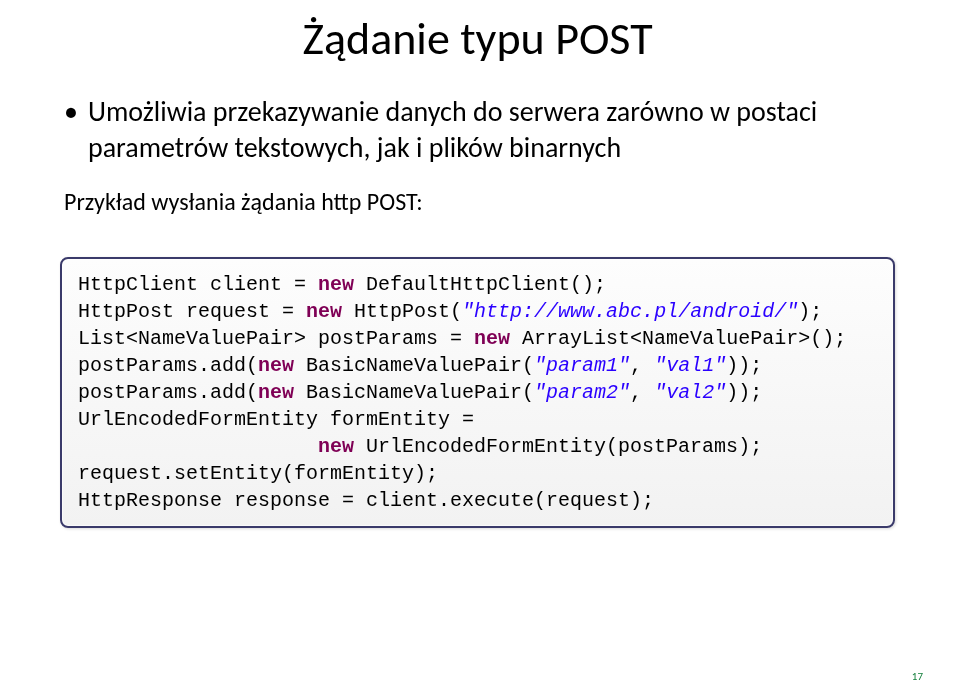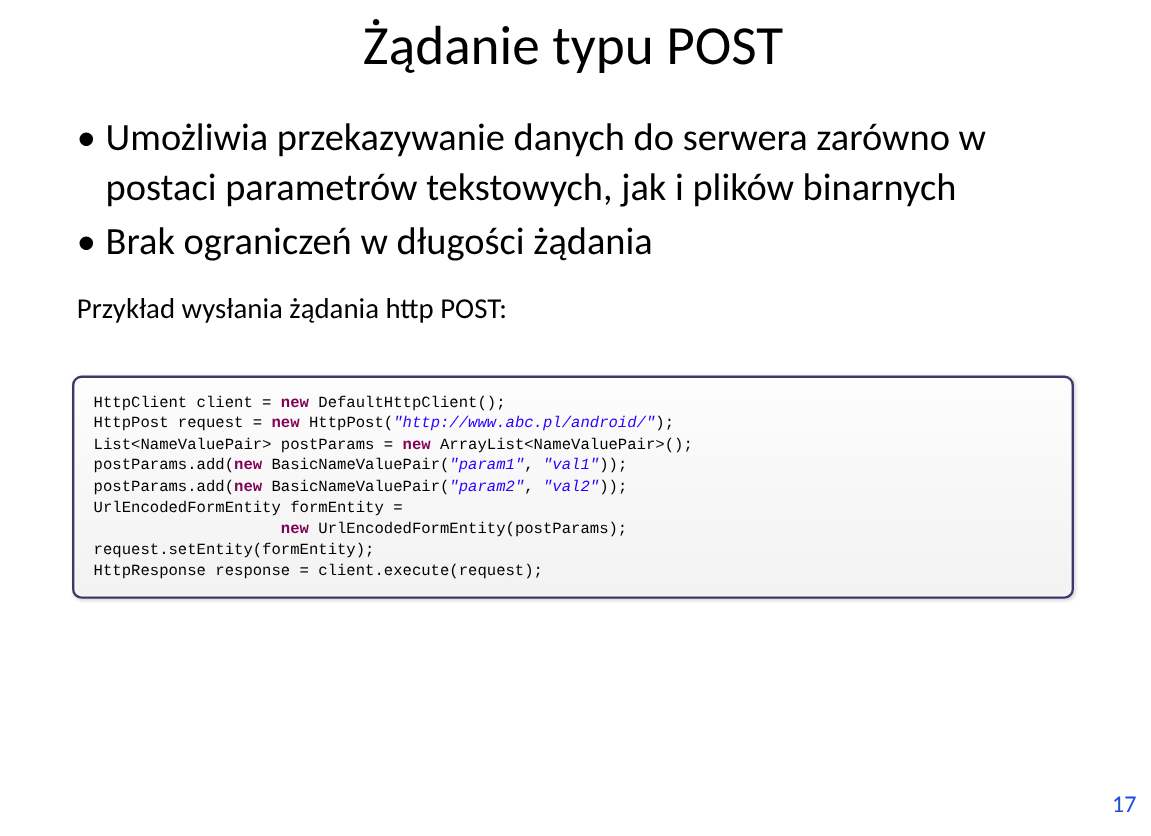--- a/index.html
+++ b/index.html
@@ -18,21 +18,21 @@
     padding: 10px 64px 20px 60px;
     position: relative;
   }
   .title {
     font-size: 46px;
     font-weight: 400;
     text-align: center;
     margin: 0 0 28px 0;
   }
   .bullets {
-    font-size: 32px;
+    font-size: 28px;
     margin: 0 0 20px 0;
     padding-left: 28px;
   }
   .bullets li {
     list-style: none;
     position: relative;
     margin-bottom: 4px;
     line-height: 1.3;
   }
   .bullets li::before {
@@ -45,48 +45,47 @@
   .example-label {
     font-size: 24px;
     margin: 12px 0 10px 4px;
   }
   .codebox {
     border: 2px solid #3a3a6a;
     border-radius: 8px;
     background: linear-gradient(#fdfdfd, #f2f2f2);
     padding: 12px 16px;
     font-family: "Courier New", monospace;
-    font-size: 13px;
+    font-size: 20px;
     line-height: 1.35;
     white-space: pre;
     overflow: hidden;
     box-shadow: inset 0 0 0 1px rgba(255,255,255,0.6), 1px 1px 3px rgba(0,0,0,0.15);
     margin-top: 41px;
   }
   .c-black { color: #000; }
   .c-keyword { color: #7f0055; font-weight: bold; }
   .c-string { color: #2a00ff; font-style: italic; }
   .pagenum {
     position: absolute;
     bottom: 14px;
-    right: 12px;
-    font-size: 20px;
-    color: #1d4ed8;
+    right: 36px;
+    font-size: 11px;
+    color: #15803d;
   }
 </style>
 </head>
 <body>
 
 <div class="slide">
 
   <h1 class="title">Żądanie typu POST</h1>
 
   <ul class="bullets">
     <li>Umożliwia przekazywanie danych do serwera zarówno w postaci parametrów tekstowych, jak i plików binarnych</li>
-    <li>Brak ograniczeń w długości żądania</li>
   </ul>
 
   <div class="example-label">Przykład wysłania żądania http POST:</div>
 
   <div class="codebox"><span class="c-black">HttpClient client = </span><span class="c-keyword">new</span><span class="c-black"> DefaultHttpClient();</span>
 <span class="c-black">HttpPost request = </span><span class="c-keyword">new</span><span class="c-black"> HttpPost(</span><span class="c-string">"http://www.abc.pl/android/"</span><span class="c-black">);</span>
 <span class="c-black">List&lt;NameValuePair&gt; postParams = </span><span class="c-keyword">new</span><span class="c-black"> ArrayList&lt;NameValuePair&gt;();</span>
 <span class="c-black">postParams.add(</span><span class="c-keyword">new</span><span class="c-black"> BasicNameValuePair(</span><span class="c-string">"param1"</span><span class="c-black">, </span><span class="c-string">"val1"</span><span class="c-black">));</span>
 <span class="c-black">postParams.add(</span><span class="c-keyword">new</span><span class="c-black"> BasicNameValuePair(</span><span class="c-string">"param2"</span><span class="c-black">, </span><span class="c-string">"val2"</span><span class="c-black">));</span>
 <span class="c-black">UrlEncodedFormEntity formEntity =</span>

